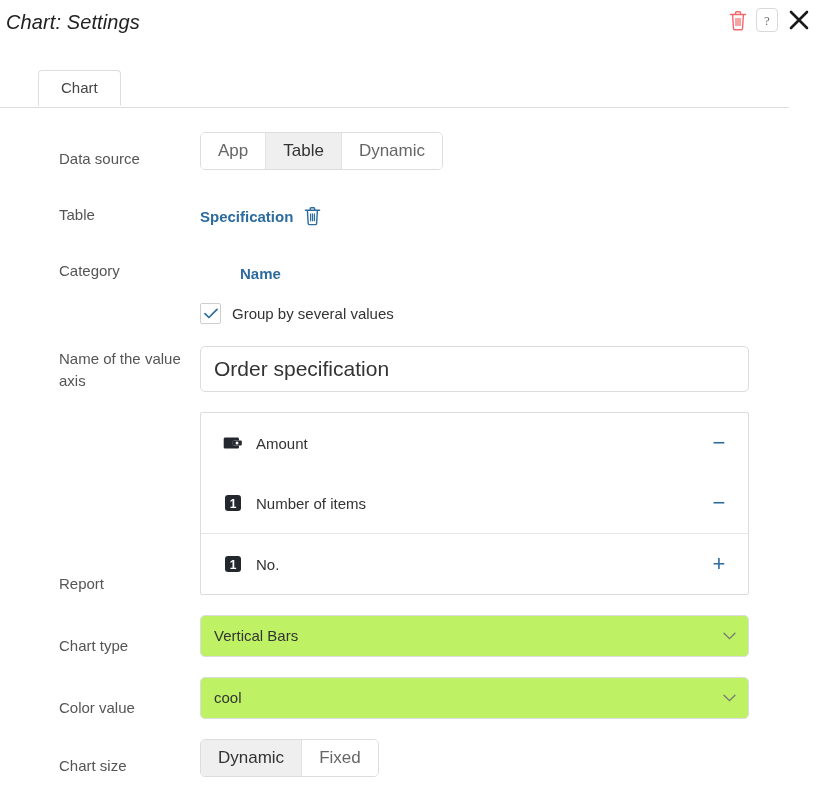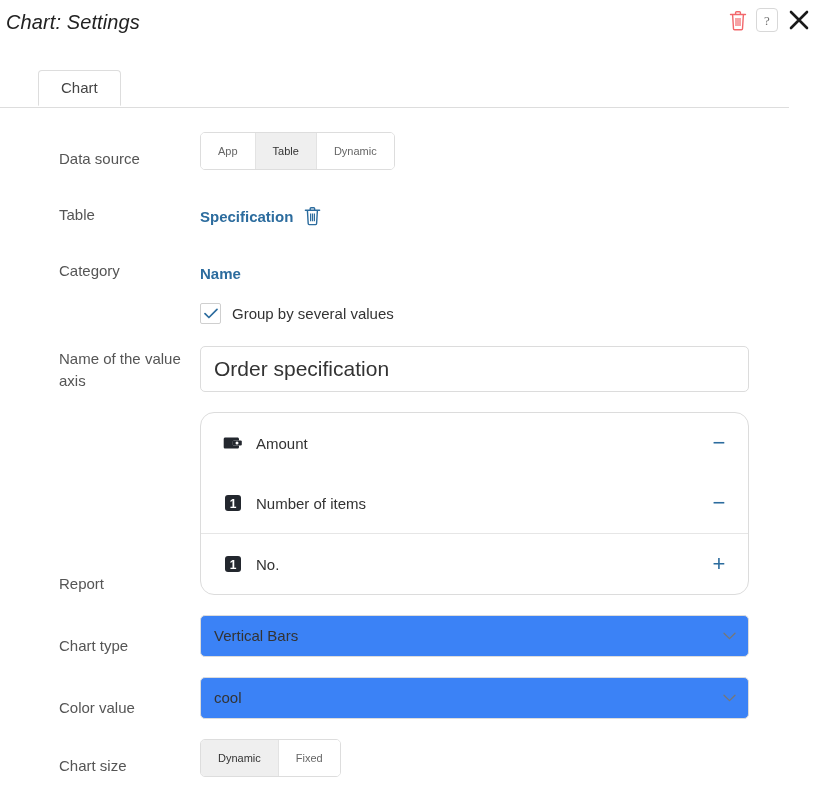--- a/index.html
+++ b/index.html
@@ -102,21 +102,21 @@
   
   .form {
     padding: 24px 0 0 0;
   }
   .row {
     display: flex;
     align-items: flex-end;
     min-height: 36px;
     margin-bottom: 20px;
   }
-  .row.tight { margin-bottom: 6px; }
+  .row.tight { margin-bottom: 6px; gap: 40px; }
   .row-label {
     width: 200px;
     flex: 0 0 200px;
     padding-left: 59px;
     box-sizing: border-box;
     font-size: 15px;
     color: #555555;
     line-height: 22px;
     padding-top: 4px;
   }
@@ -128,21 +128,21 @@
   
   .segmented {
     display: inline-flex;
     border: 1px solid #dddddd;
     border-radius: 5px;
     overflow: hidden;
     background: #ffffff;
   }
   .seg {
     padding: 8px 17px;
-    font-size: 11px;
+    font-size: 17px;
     color: #666666;
     background: #ffffff;
     border-right: 1px solid #e3e3e3;
     cursor: pointer;
     user-select: none;
     line-height: 20px;
   }
   .seg:last-child { border-right: none; }
   .seg.active {
     background: #efefef;
@@ -201,21 +201,21 @@
     color: #333333;
     border: 1px solid #dcdcdc;
     border-radius: 5px;
     background: #ffffff;
     outline: none;
   }
 
   
   .values-box {
     border: 1px solid #dcdcdc;
-    border-radius: 14px;
+    border-radius: 2px;
     background: #ffffff;
     overflow: hidden;
   }
   .value-item {
     display: flex;
     align-items: center;
     padding: 10px 16px 10px 22px;
     gap: 13px;
     min-height: 40px;
   }
@@ -252,21 +252,21 @@
     width: 100%;
   }
   .select-box {
     width: 100%;
     box-sizing: border-box;
     padding: 10px 34px 10px 13px;
     font-size: 15px;
     color: #333333;
     border: 1px solid #dcdcdc;
     border-radius: 5px;
-    background: #3b82f6;
+    background: #bef264;
     cursor: pointer;
     line-height: 20px;
   }
   .chevron {
     position: absolute;
     right: 13px;
     top: 50%;
     transform: translateY(-50%);
     pointer-events: none;
   }

